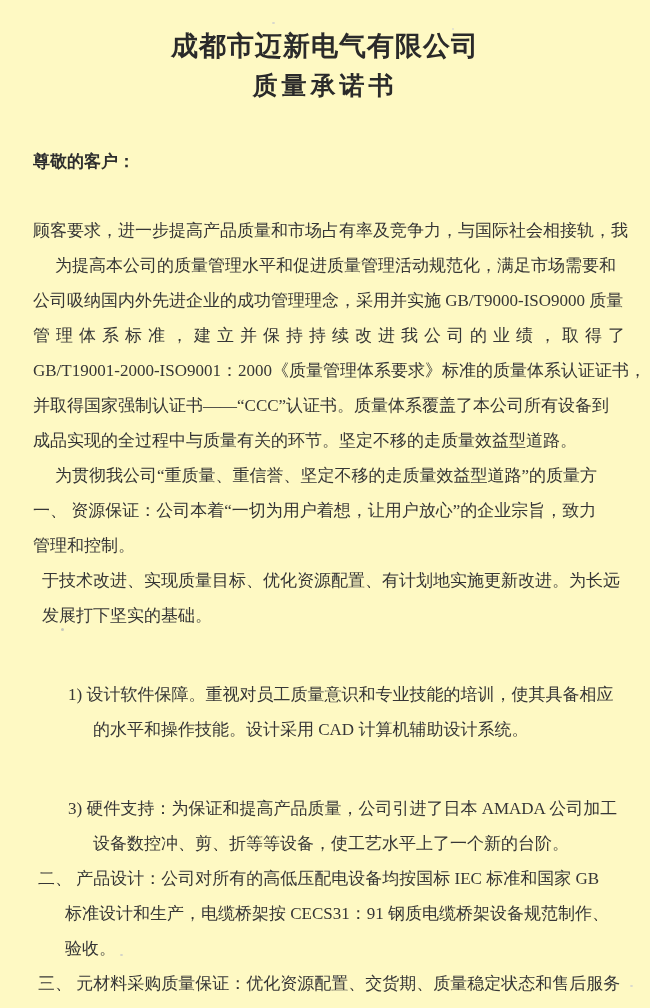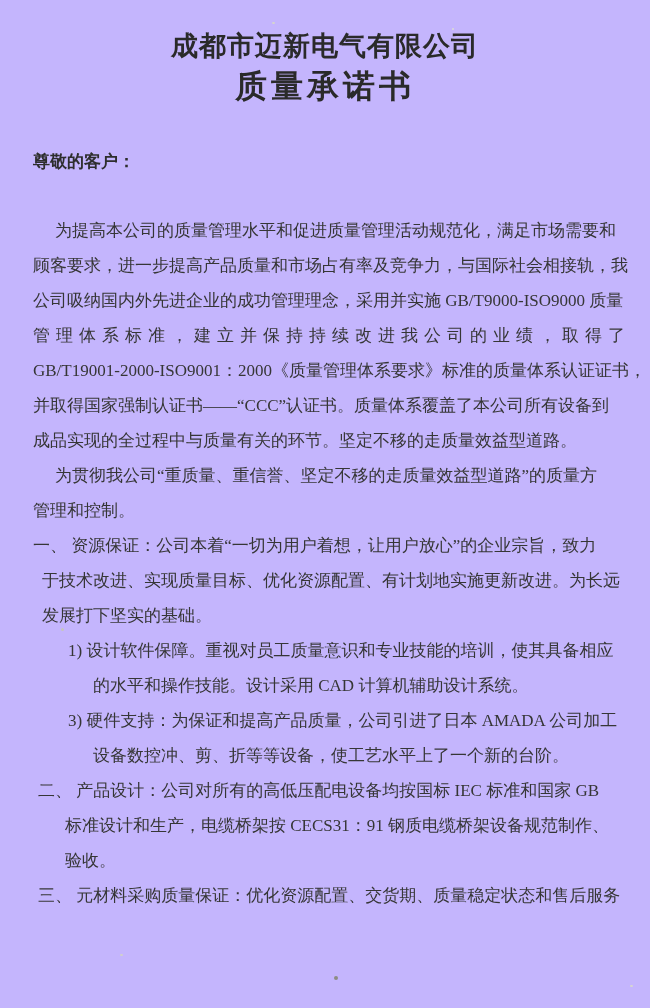--- a/index.html
+++ b/index.html
@@ -1,40 +1,40 @@
 <!DOCTYPE html>
 <html><head>
 <meta charset="utf-8">
 <style>
   html, body { margin: 0; padding: 0; }
   .page {
     position: relative;
     width: 650px;
     height: 1008px;
-    background: #c4b5fd;
+    background: #fef9c3;
     font-family: "Liberation Serif", "DejaVu Serif", serif;
     color: #363636;
     overflow: hidden;
   }
   .header {
     position: absolute;
     top: 26px;
     left: 0;
     width: 650px;
     text-align: center;
     color: #2a2a2a;
   }
   .company {
     font-size: 27px;
     font-weight: 700;
     line-height: 40px;
     letter-spacing: 1px;
   }
   .doc-title {
-    font-size: 32px;
+    font-size: 25px;
     font-weight: 700;
     line-height: 40px;
     letter-spacing: 4px;
   }
   .salutation {
     position: absolute;
     top: 149px;
     left: 33px;
     font-size: 17px;
     font-weight: 700;
@@ -51,21 +51,21 @@
   .ln {
     font-size: 17px;
     line-height: 35px;
     white-space: pre;
     color: #363636;
   }
   .first      { padding-left: 22px; }  
   .ind-a      { padding-left: 9px; }   
   .ind-sec    { padding-left: 5px; }   
   .ind-b      { padding-left: 32px; }  
-  .ind-sub    { padding-left: 35px; }  
+  .ind-sub    { padding-left: 35px; margin-top: 44px; }  
   .ind-subcont{ padding-left: 60px; }  
   .stretch    { letter-spacing: 6px; } 
   .speck {
     position: absolute;
     border-radius: 50%;
   }
   .speck.s1 { left: 334px; top: 976px; width: 4px; height: 4px; background: #8d8d82; }
   .speck.s2 { left: 120px; top: 954px; width: 3px; height: 2px; background: #d2d2c8; }
   .speck.s3 { left: 61px;  top: 628px; width: 3px; height: 3px; background: #c6c6bc; }
   .speck.s4 { left: 272px; top: 22px;  width: 3px; height: 2px; background: #d6d6cd; }
@@ -78,30 +78,30 @@
 <div class="page">
 
   <div class="header">
     <div class="company">成都市迈新电气有限公司</div>
     <div class="doc-title">质量承诺书</div>
   </div>
 
   <div class="salutation">尊敬的客户：</div>
 
   <div class="body-text">
+    <div class="ln">顾客要求，进一步提高产品质量和市场占有率及竞争力，与国际社会相接轨，我</div>
     <div class="ln first">为提高本公司的质量管理水平和促进质量管理活动规范化，满足市场需要和</div>
-    <div class="ln">顾客要求，进一步提高产品质量和市场占有率及竞争力，与国际社会相接轨，我</div>
     <div class="ln">公司吸纳国内外先进企业的成功管理理念，采用并实施 GB/T9000-ISO9000 质量</div>
     <div class="ln stretch">管理体系标准，建立并保持持续改进我公司的业绩，取得了</div>
     <div class="ln">GB/T19001-2000-ISO9001：2000《质量管理体系要求》标准的质量体系认证证书，</div>
     <div class="ln">并取得国家强制认证书——“CCC”认证书。质量体系覆盖了本公司所有设备到</div>
     <div class="ln">成品实现的全过程中与质量有关的环节。坚定不移的走质量效益型道路。</div>
     <div class="ln first">为贯彻我公司“重质量、重信誉、坚定不移的走质量效益型道路”的质量方</div>
+    <div class="ln">一、 资源保证：公司本着“一切为用户着想，让用户放心”的企业宗旨，致力</div>
     <div class="ln">管理和控制。</div>
-    <div class="ln">一、 资源保证：公司本着“一切为用户着想，让用户放心”的企业宗旨，致力</div>
     <div class="ln ind-a">于技术改进、实现质量目标、优化资源配置、有计划地实施更新改进。为长远</div>
     <div class="ln ind-a">发展打下坚实的基础。</div>
     <div class="ln ind-sub">1) 设计软件保障。重视对员工质量意识和专业技能的培训，使其具备相应</div>
     <div class="ln ind-subcont">的水平和操作技能。设计采用 CAD 计算机辅助设计系统。</div>
     <div class="ln ind-sub">3) 硬件支持：为保证和提高产品质量，公司引进了日本 AMADA 公司加工</div>
     <div class="ln ind-subcont">设备数控冲、剪、折等等设备，使工艺水平上了一个新的台阶。</div>
     <div class="ln ind-sec">二、 产品设计：公司对所有的高低压配电设备均按国标 IEC 标准和国家 GB</div>
     <div class="ln ind-b">标准设计和生产，电缆桥架按 CECS31：91 钢质电缆桥架设备规范制作、</div>
     <div class="ln ind-b">验收。</div>
     <div class="ln ind-sec">三、 元材料采购质量保证：优化资源配置、交货期、质量稳定状态和售后服务</div>

